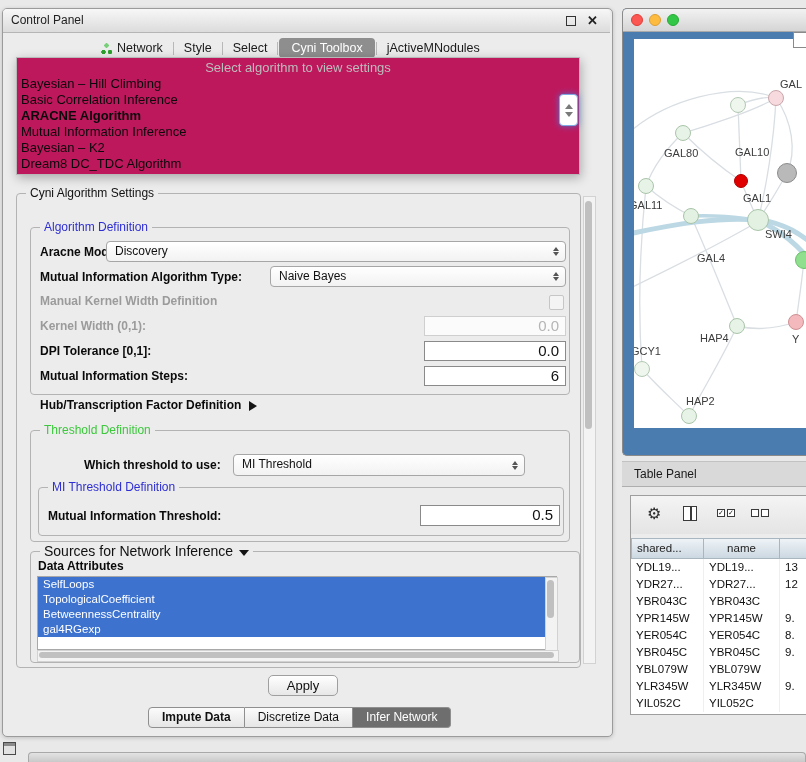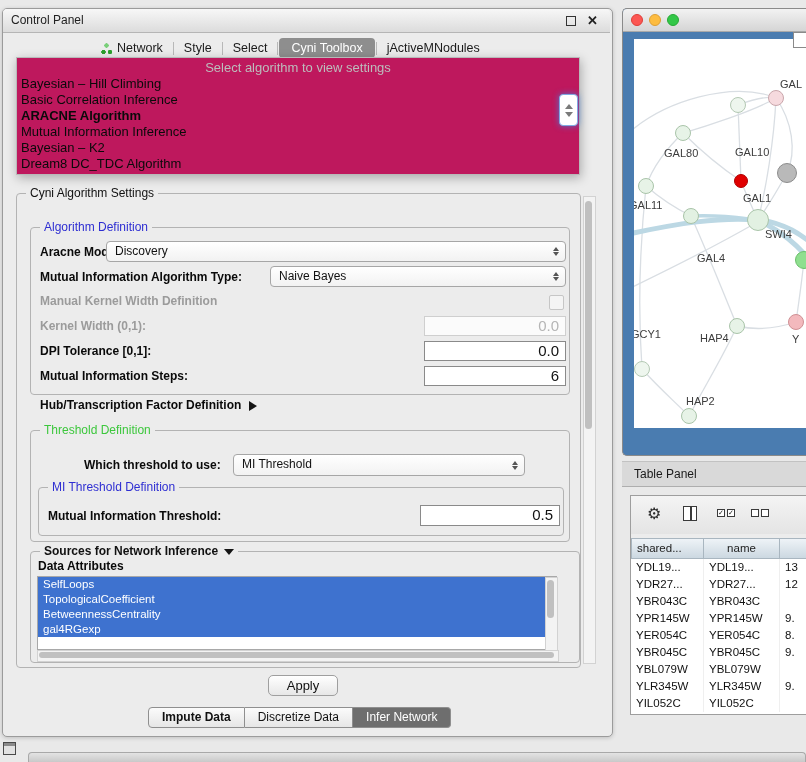--- a/index.html
+++ b/index.html
@@ -41,21 +41,21 @@
   .pitem.selected{font-weight:bold;}
 
   
   .group{position:absolute;border:1px solid #b3b3b3;border-radius:4px;z-index:1;}
   .glabel{position:absolute;background:#ececec;padding:0 4px;font-size:12px;line-height:13px;z-index:2;white-space:nowrap;}
   .blue{color:#2e2ed2;}
   .green{color:#3cc73c;}
 
   .l{position:absolute;font-size:12px;font-weight:bold;color:#0a0a0a;white-space:nowrap;line-height:13px;z-index:3;}
   .l.dis{color:#9b9b9b;}
-  .plain{font-weight:bold;font-size:12px;}
+  .plain{font-weight:normal;font-size:14px;}
 
   .field{position:absolute;box-sizing:border-box;height:20px;background:#fff;border:1px solid #8a8a8a;
          font-size:15px;line-height:18px;text-align:right;padding:0 6px;z-index:3;}
   .field.dis{color:#b5b5b5;border-color:#cfcfcf;background:#fbfbfb;}
 
   .combo{position:absolute;box-sizing:border-box;height:21px;background:linear-gradient(#ffffff,#f2f2f2);
          border:1px solid #a6a6a6;border-radius:4px;font-size:12px;line-height:19px;
          padding:0 22px 0 8px;z-index:3;white-space:nowrap;}
   .combo-arrows{position:absolute;right:6px;top:0;height:100%;display:flex;flex-direction:column;justify-content:center;gap:1px;}
   .combo-arrows .u{width:0;height:0;border-left:3.5px solid transparent;border-right:3.5px solid transparent;border-bottom:4px solid #555;}
@@ -331,21 +331,21 @@
         <div class="node" style="left: 154px; top: 275px; width: 16px; height: 16px; background: rgb(243, 185, 189); border-color: rgb(207, 144, 148);"></div>
         <div class="node" style="left: 47px; top: 369px; width: 16px; height: 16px; background: rgb(231, 243, 231); border-color: rgb(169, 196, 169);"></div>
         <div class="node" style="left: 0px; top: 322px; width: 16px; height: 16px; background: rgb(238, 246, 238); border-color: rgb(180, 201, 180);"></div>
         <div class="nlabel" style="left: 146px; top: 39px;">GAL</div>
         <div class="nlabel" style="left: 30px; top: 108px;">GAL80</div>
         <div class="nlabel" style="left: 101px; top: 107px;">GAL10</div>
         <div class="nlabel" style="left: -5px; top: 160px;">GAL11</div>
         <div class="nlabel" style="left: 109px; top: 153px;">GAL1</div>
         <div class="nlabel" style="left: 131px; top: 189px;">SWI4</div>
         <div class="nlabel" style="left: 63px; top: 213px;">GAL4</div>
-        <div class="nlabel" style="left: -3px; top: 289px;">GCY1</div>
+        <div class="nlabel" style="left: -3px; top: 306px;">GCY1</div>
         <div class="nlabel" style="left: 66px; top: 293px;">HAP4</div>
         <div class="nlabel" style="left: 158px; top: 294px;">Y</div>
         <div class="nlabel" style="left: 52px; top: 356px;">HAP2</div>
       </div>
   </div>
 
   <div class="tp-strip">
     <span class="t">Table Panel</span>
   </div>
 

